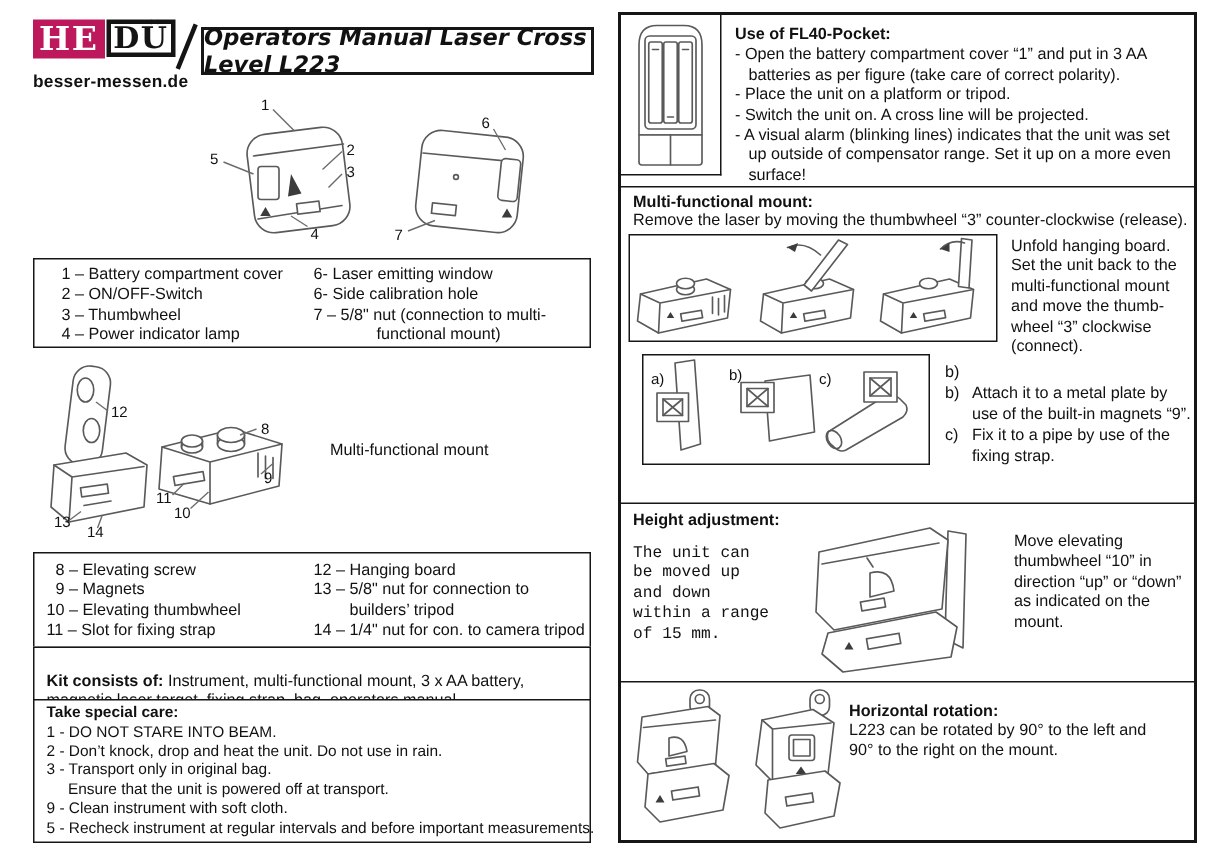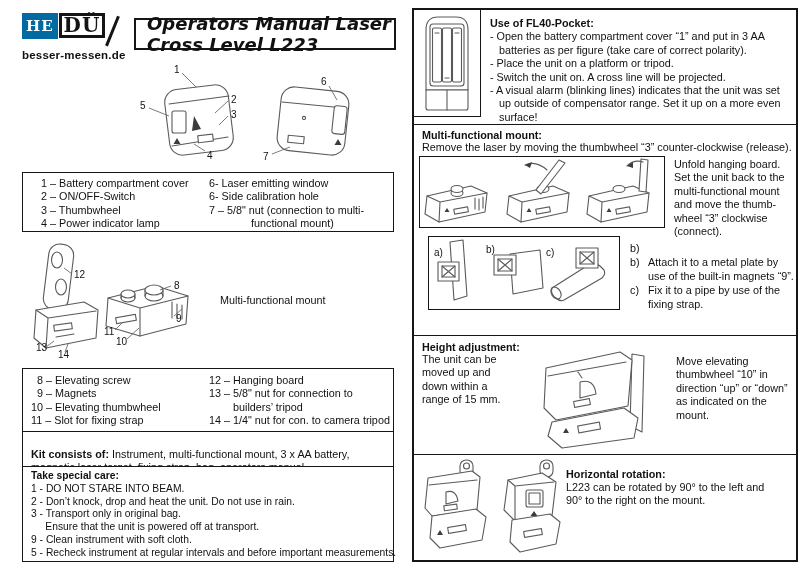--- a/index.html
+++ b/index.html
@@ -8,29 +8,29 @@
   .abs{position:absolute;}
   .box{border:1.5px solid #161616;background:#fff;box-sizing:border-box;}
   .thick{border-width:2px;}
   .pre{white-space:pre;}
   .t11{font-size:10.8px;line-height:13.4px;}
   .t10{font-size:10.3px;line-height:12.8px;}
   .bold{font-weight:bold;}
   .hang{padding-left:9px;text-indent:-9px;}
   
   .logo-row{display:flex;align-items:flex-start;}
-  .he{background:#0369a1;color:#fff;font-family:"DejaVu Serif",serif;font-weight:bold;
-      font-size:15px;line-height:22px;padding:2px 4px;letter-spacing:1px;}
+  .he{background:#be185d;color:#fff;font-family:"DejaVu Serif",serif;font-weight:bold;
+      font-size:22px;line-height:22px;padding:2px 4px;letter-spacing:1px;}
   .du{border:3px solid #141414;color:#141414;font-family:"DejaVu Serif",serif;font-weight:bold;
       font-size:20px;line-height:19px;padding:0px 2px;margin-left:1px;letter-spacing:1px;}
   .slash{width:2.5px;height:32px;background:#141414;transform:rotate(22deg);margin-left:6px;margin-top:2px;}
   .tagline{font-size:11.5px;font-weight:bold;letter-spacing:.2px;margin-top:2px;}
   
   #title-box{left:134px;top:18px;width:262px;height:32px;display:flex;align-items:center;justify-content:center;}
-  #title-box div{font-style:italic;font-weight:bold;font-size:18px;font-family:"DejaVu Sans",sans-serif;padding-left:11px;}
+  #title-box div{font-style:italic;font-weight:bold;font-size:15px;font-family:"DejaVu Sans",sans-serif;}
   
   svg .fw{fill:#fff;stroke:#5a5a5a;stroke-width:1.1;stroke-linejoin:round;}
   svg .ln{fill:none;stroke:#5a5a5a;stroke-width:1.1;stroke-linejoin:round;stroke-linecap:round;}
   svg .dk{fill:#3c3c3c;stroke:none;}
   svg .cl{stroke:#6b6b6b;stroke-width:.9;}
   svg text{font:10px "Liberation Sans",sans-serif;fill:#111;}
   
   #right-box{left:412px;top:8px;width:386px;height:554px;padding-left:43px;}
   .divider{position:absolute;left:0;right:0;border-top:1.5px solid #161616;}
   .abc-row{display:flex;margin-bottom:1px;}
@@ -259,21 +259,21 @@
       </div>
       <div class="abc-row t11">
         <span class="abc-lab">c)</span>
         <span>Fix it to a pipe by use of the fixing strap.</span>
       </div>
     </div>
 
     <div class="divider" style="top:325px;"></div>
 
     <div class="abs t11 bold" style="left:8px;top:331px;">Height adjustment:</div>
-    <div class="abs t11" style="left:8px;top:343px;width:92px;">The unit can be moved up and down within a range of 15 mm.</div>
+    <div class="abs t11" style="left:8px;top:353px;width:92px;font-family:Liberation Mono, monospace;">The unit can be moved up and down within a range of 15 mm.</div>
 
     <svg class="abs" style="left:118px;top:334px;" width="135" height="106" viewBox="0 0 135 106">
       <path class="fw" d="M100,10 L112,12 L110,88 L98,82 Z"></path>
       <path class="fw" d="M14,24 L88,8 L100,16 L96,62 L24,76 L12,64 Z"></path>
       <path class="ln" d="M16,32 L94,18"></path>
       <path class="fw" d="M48,38 q14,-4 16,12 l-16,4 z"></path>
       <path class="ln" d="M50,34 l-4,-6"></path>
       <rect class="fw" x="42" y="56" width="16" height="6" transform="rotate(-10 50 59)"></rect>
       <path class="fw" d="M20,78 L92,64 L106,74 L102,94 L30,104 L16,92 Z"></path>
       <rect class="fw" x="46" y="80" width="22" height="7" transform="rotate(-10 57 83)"></rect>

